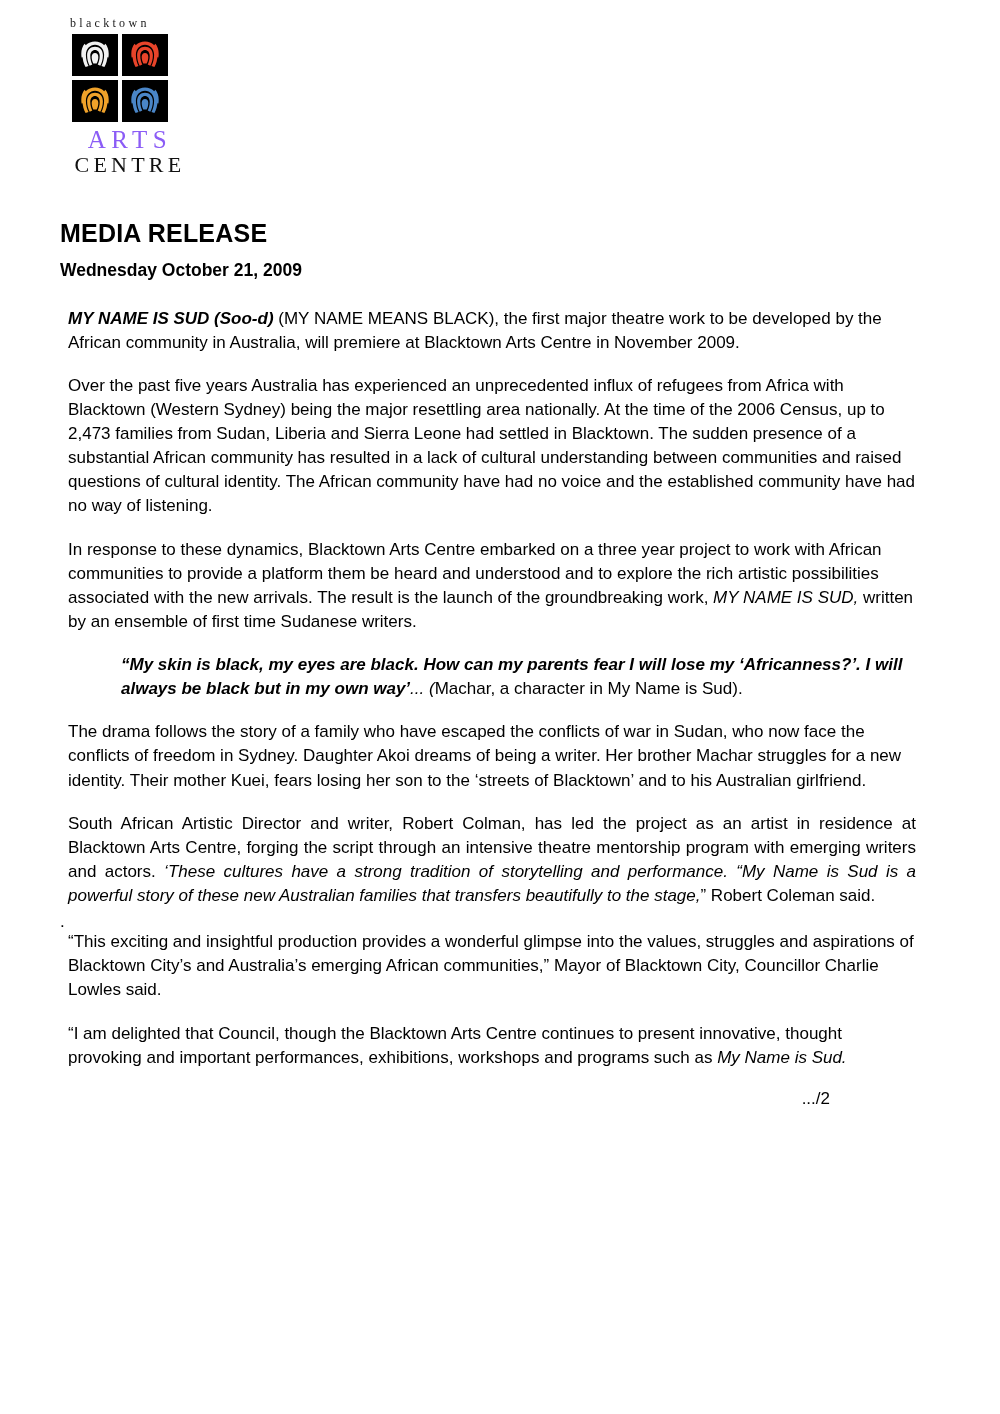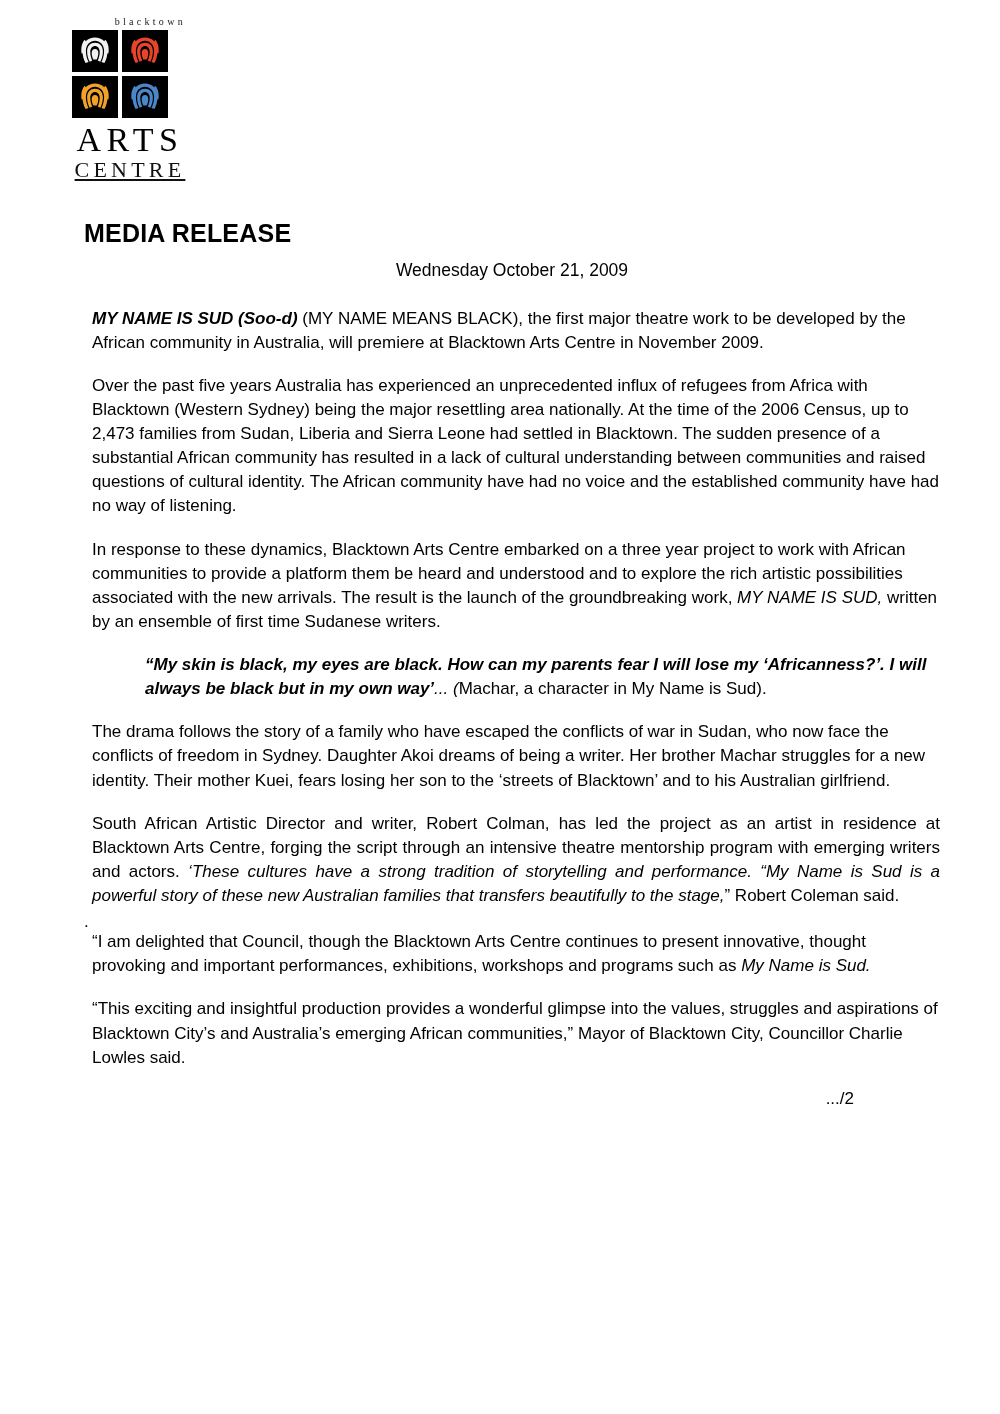--- a/index.html
+++ b/index.html
@@ -24,24 +24,24 @@
 
   
   .logo-block {
     position: absolute;
     left: 58px;
     top: 16px;
     width: 128px;
   }
   .logo-wordmark-top {
     font-family: "Liberation Serif", serif;
-    font-size: 10px;
+    font-size: 12px;
     letter-spacing: 3.3px;
     color: #1a1a1a;
-    text-align: right;
+    text-align: left;
     padding-left: 12px;
     margin-bottom: 3px;
     white-space: nowrap;
   }
   .logo-grid {
     width: 100px;
     margin-left: 14px;
     display: grid;
     grid-template-columns: 46px 46px;
     grid-template-rows: 42px 42px;
@@ -49,59 +49,57 @@
   }
   .logo-tile {
     background: #000000;
     position: relative;
     overflow: hidden;
   }
   .logo-tile svg { display: block; width: 100%; height: 100%; }
 
   .logo-arts {
     font-family: "Liberation Serif", serif;
-    font-size: 34px;
+    font-size: 25px;
     letter-spacing: 5.5px;
-    color: #000000;
+    color: #8b5cf6;
     text-align: center;
     line-height: 1.02;
     margin-top: 5px;
     padding-left: 16px;
   }
   .logo-centre {
     font-family: "Liberation Serif", serif;
     font-size: 22px;
     letter-spacing: 4.2px;
     color: #111111;
     text-align: center;
     line-height: 1.05;
     padding-left: 16px;
-    text-decoration: underline;
   }
 
   
   .doc {
     position: absolute;
-    left: 84px;
+    left: 60px;
     top: 220px;
     width: 856px;
   }
 
   .media-release {
     font-size: 25px;
     font-weight: bold;
     letter-spacing: 0.2px;
     line-height: 1.1;
     margin: 0 0 12px 0;
   }
 
   .release-date {
     font-size: 17.5px;
-    font-weight: normal;
-    text-align: center;
+    font-weight: bold;
     margin: 0 0 26px 0;
   }
 
   .headline {
     font-size: 24px;
     font-weight: bold;
     text-align: center;
     line-height: 1.3;
     margin: 0 0 26px 0;
     padding: 0 22px;
@@ -217,20 +215,20 @@
 
     <div class="quote-block"><span class="bi">“My skin is black, my eyes are black. How can my parents fear I will lose my ‘Africanness?’. I will always be black but in my own way’</span><span class="i">... (</span><span>Machar, a character in My Name is Sud).</span></div>
 
     <p class="body">The drama follows the story of a family who have escaped the conflicts of war in Sudan, who now face the conflicts of freedom in Sydney. Daughter Akoi dreams of being a writer. Her brother Machar struggles for a new identity. Their mother Kuei, fears losing her son to the ‘streets of Blacktown’ and to his Australian girlfriend.</p>
 
     <p class="body justify"><span>South African Artistic Director and writer, Robert Colman, has led the project as an artist in residence at Blacktown Arts Centre, forging the script through an intensive theatre mentorship program with emerging writers and actors. </span><span class="i">‘These cultures have a strong tradition of storytelling and performance. “My Name is Sud is a powerful story of these new Australian families that transfers beautifully to the stage,</span><span>” Robert Coleman said.</span></p>
 
 
     <p class="lone-dot">.</p>
 
+    <p class="body">“This exciting and insightful production provides a wonderful glimpse into the values, struggles and aspirations of Blacktown City’s and Australia’s emerging African communities,” Mayor of Blacktown City, Councillor Charlie Lowles said.</p>
+
     <p class="body"><span>“I am delighted that Council, though the Blacktown Arts Centre continues to present innovative, thought provoking and important performances, exhibitions, workshops and programs such as </span><span class="i">My Name is Sud.</span></p>
-
-    <p class="body">“This exciting and insightful production provides a wonderful glimpse into the values, struggles and aspirations of Blacktown City’s and Australia’s emerging African communities,” Mayor of Blacktown City, Councillor Charlie Lowles said.</p>
 
     <div class="page-number">.../2</div>
 
   </div>
 </div>
 
 </body></html>

